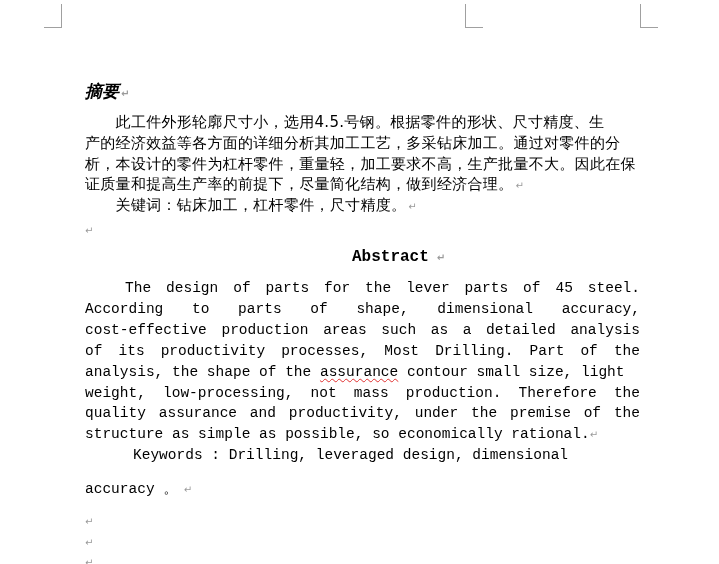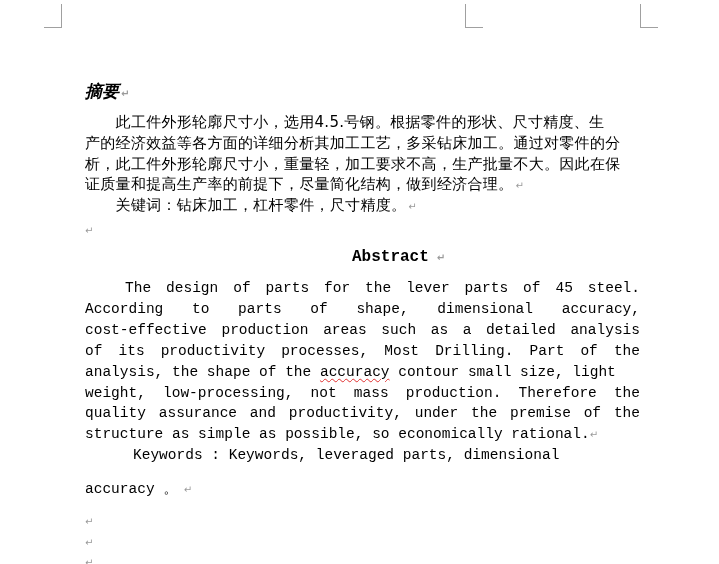--- a/index.html
+++ b/index.html
@@ -31,35 +31,35 @@
 <div class="corner" style="left:44px;top:27px;width:18px;height:1px;background:#a0a0a0;"></div>
 <div class="corner" style="left:640px;top:4px;width:1px;height:24px;background:#a0a0a0;"></div>
 <div class="corner" style="left:640px;top:27px;width:18px;height:1px;background:#a0a0a0;"></div>
 
 <div class="page">
 
   <div class="line h-cn" style="top:80px;"><span>摘要</span><span class="mark">↵</span></div>
 
   <div class="line cn" style="top:113px;"><span>　　此工件外形轮廓尺寸小，选用4.5.号钢。根据零件的形状、尺寸精度、生</span></div>
   <div class="line cn" style="top:134px;"><span>产的经济效益等各方面的详细分析其加工工艺，多采钻床加工。通过对零件的分</span></div>
-  <div class="line cn" style="top:155px;"><span>析，此工件外形轮廓尺寸小，重量轻，加工要求不高，生产批量不大。因此在保</span></div>
+  <div class="line cn" style="top:155px;"><span>析，本设计的零件为杠杆零件，重量轻，加工要求不高，生产批量不大。因此在保</span></div>
   <div class="line cn" style="top:175px;text-align:center;"><span>证质量和提高生产率的前提下，尽量简化结构，做到经济合理。</span><span class="mark">↵</span></div>
   <div class="line cn" style="top:196px;"><span>　　关键词：钻床加工，杠杆零件，尺寸精度。</span><span class="mark">↵</span></div>
   <div class="line" style="top:220px;"><span class="mark" style="margin-left:0">↵</span></div>
 
   <div class="line h-en" style="top:248px; left:267px;"><span>Abstract</span><span class="mark" style="margin-left:8px">↵</span></div>
 
   <div class="line en justify" style="top:280px; padding-left:40px; width:515px;"><span>    The design of parts for the lever parts of 45 steel.</span></div>
   <div class="line en justify" style="top:301px;"><span>According to parts of shape, dimensional accuracy,</span></div>
   <div class="line en justify" style="top:322px;"><span>cost-effective production areas such as a detailed analysis</span></div>
   <div class="line en justify" style="top:343px;"><span>of its productivity processes, Most Drilling. Part of the</span></div>
-  <div class="line en" style="top:364px;"><span>analysis, the shape of the</span> <span class="squiggle">accuracy</span> <span>contour small size, light</span></div>
+  <div class="line en" style="top:364px;"><span>analysis, the shape of the</span> <span class="squiggle">assurance</span> <span>contour small size, light</span></div>
   <div class="line en justify" style="top:385px;"><span>weight, low-processing, not mass production. Therefore the</span></div>
   <div class="line en justify" style="top:405px;"><span>quality assurance and productivity, under the premise of the</span></div>
   <div class="line en" style="top:426px;"><span>structure as simple as possible, so economically rational.</span><span class="mark" style="margin-left:0">↵</span></div>
 
-  <div class="line en" style="top:447px; left:48px;"><span>Keywords : Keywords, leveraged parts, dimensional</span></div>
+  <div class="line en" style="top:447px; left:48px;"><span>Keywords : Drilling, leveraged design, dimensional</span></div>
   <div class="line en" style="top:479px;"><span>accuracy 。</span><span class="mark" style="margin-left:6px">↵</span></div>
 
   <div class="line" style="top:511px;"><span class="mark" style="margin-left:0">↵</span></div>
   <div class="line" style="top:532px;"><span class="mark" style="margin-left:0">↵</span></div>
   <div class="line" style="top:552px;"><span class="mark" style="margin-left:0">↵</span></div>
 </div>
 
 </body></html>

